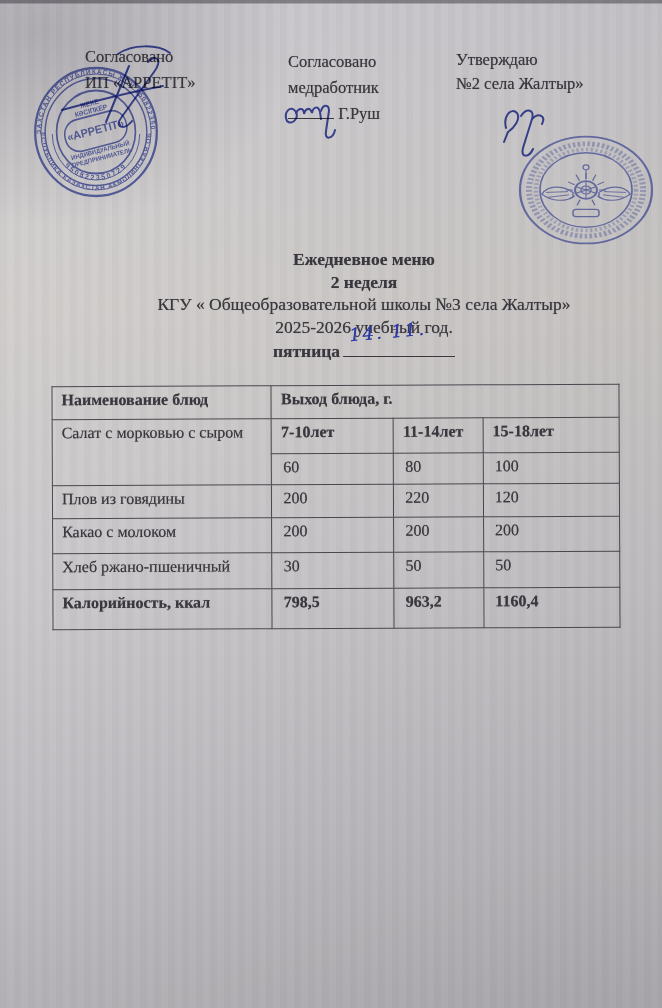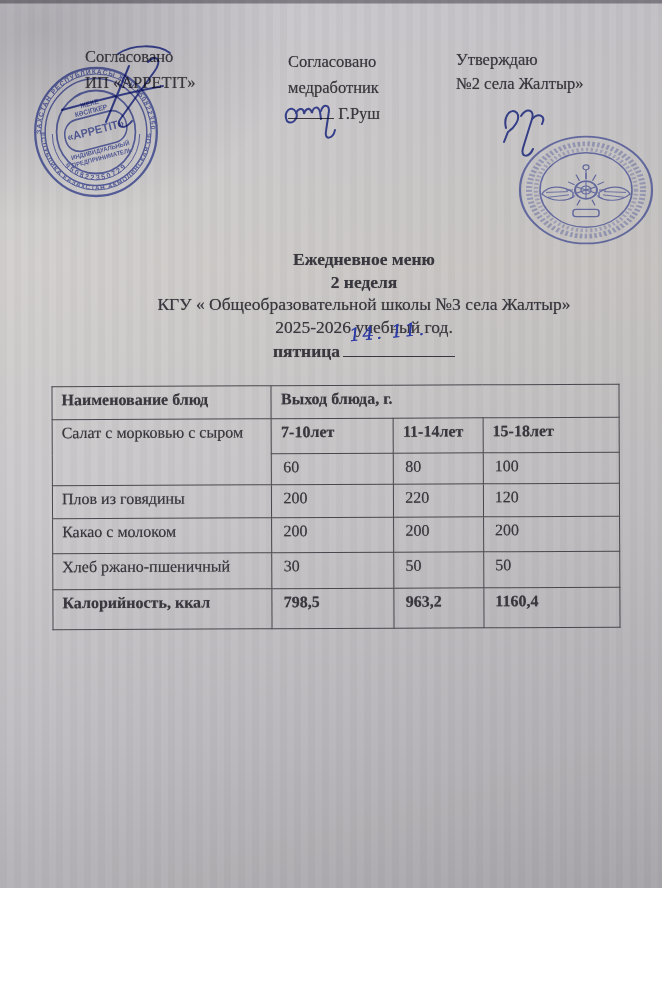--- a/index.html
+++ b/index.html
@@ -1,18 +1,18 @@
 <!DOCTYPE html>
 <html><head>
 <meta charset="utf-8">
 <style>
   html,body{margin:0;padding:0;}
   body{width:662px;height:1008px;overflow:hidden;
        font-family:"Liberation Serif","DejaVu Serif",serif;}
-  .photo{position:relative;width:662px;height:888px;
+  .photo{position:relative;width:662px;height:1008px;
     background:
       radial-gradient(420px 320px at 6% 3%, rgba(40,38,46,.20), transparent 62%),
       linear-gradient(180deg, rgba(70,68,75,.55) 0, rgba(70,68,75,.55) 3px, transparent 4px),
       repeating-linear-gradient(90deg, rgba(0,0,0,.02) 0 7px, rgba(255,255,255,.02) 7px 14px),
       linear-gradient(100deg, rgba(255,255,255,.10), rgba(0,0,0,.05) 92%),
       linear-gradient(180deg,#cac8cd 0%,#cecbc9 30%,#c8c5c9 58%,#bcb9be 84%,#b1aeb3 100%);
   }
   .ink{color:#3a383e;text-shadow:0 0 .7px rgba(58,56,62,.65);}
   .abs{position:absolute;}
 

